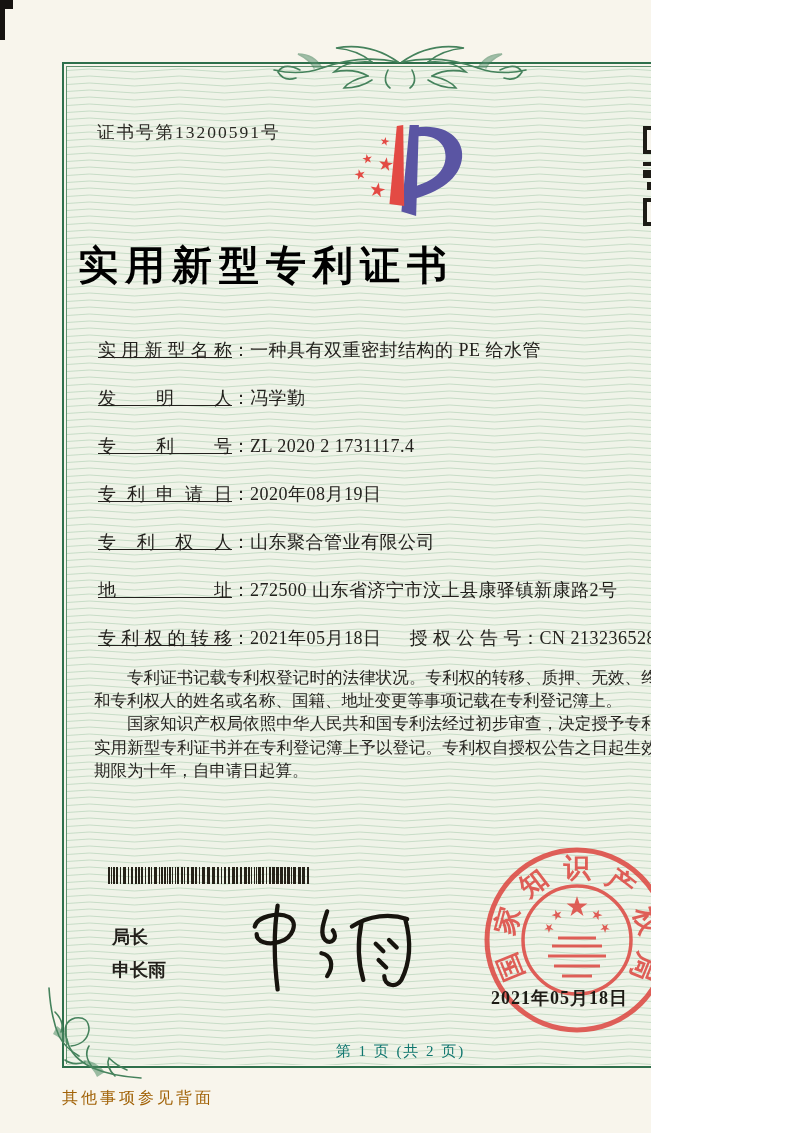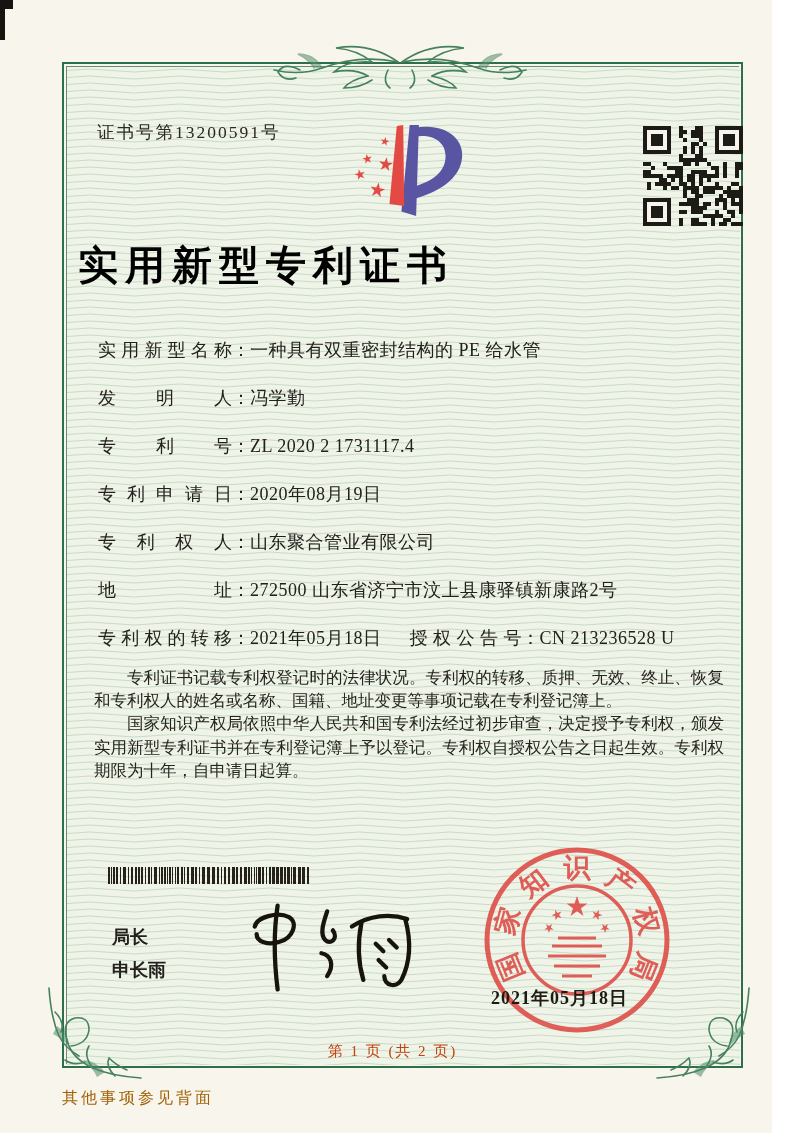--- a/index.html
+++ b/index.html
@@ -1,16 +1,16 @@
 <!DOCTYPE html>
 <html><head>
 <meta charset="utf-8">
 <style>
   html,body{margin:0;padding:0;background:#ffffff;}
-  .page{position:relative;width:772px;height:1133px;background:#f8f5ec;overflow:hidden;
+  .page{position:relative;width:651px;height:1133px;background:#f8f5ec;overflow:hidden;
         font-family:"Liberation Serif","DejaVu Serif",serif;color:#23211d;}
   
   .frame{position:absolute;left:62px;top:62px;width:681px;height:1006px;
          border:2px solid #2e6f4b;box-sizing:border-box;}
   .frame-inner{position:absolute;left:2px;top:2px;right:2px;bottom:2px;
          border:1px solid #61926f;}
   .guilloche{position:absolute;left:3px;top:3px;width:673px;height:998px;}
   
   .art{position:absolute;background:#161310;}
   .a1{left:0;top:0;width:13px;height:9px;}
@@ -24,37 +24,37 @@
   .orn-bl{left:40px;top:982px;width:105px;height:105px;}
   .orn-br{left:653px;top:982px;width:105px;height:105px;}
   
   .cert-no{position:absolute;left:97px;top:120px;font-size:17.5px;letter-spacing:2px;color:#2a2823;}
   .logo{position:absolute;left:336px;top:113px;width:140px;height:115px;}
   .qr{position:absolute;left:643px;top:126px;width:100px;height:100px;}
   .title{position:absolute;left:62px;top:238px;width:681px;text-align:left;
          font-size:40px;font-weight:600;letter-spacing:7px;padding-left:16px;box-sizing:border-box;color:#000000;}
   .fields{position:absolute;left:98px;top:338px;width:620px;}
   .frow{height:48px;display:flex;align-items:flex-start;font-size:18px;line-height:24px;white-space:nowrap;}
-  .flabel{display:inline-block;width:134px;text-align:justify;text-align-last:justify;}
+  .flabel{display:inline-block;width:134px;text-align:justify;text-align-last:justify;text-decoration:underline;}
   .flabel5{display:inline-block;width:112px;text-align:justify;text-align-last:justify;}
   .fcolon{display:inline-block;width:18px;}
   .fvalue{letter-spacing:0.5px;}
   .gsep{display:inline-block;width:28px;}
   .paras{position:absolute;left:94px;top:666px;width:630px;font-size:16.5px;line-height:23.2px;
          text-align:justify;color:#262420;}
   .paras p{margin:0;text-indent:2em;}
   .barcode{position:absolute;left:108px;top:867px;width:202px;height:17px;}
   .sig-title{position:absolute;left:112px;top:925px;font-size:18px;font-weight:700;color:#23211c;
              font-family:"Liberation Sans","DejaVu Sans",sans-serif;}
   .sig-name{position:absolute;left:112px;top:958px;font-size:18px;font-weight:600;color:#23211c;
              font-family:Liberation Sans, sans-serif;}
   .signature{position:absolute;left:235px;top:898px;width:190px;height:100px;}
   .seal{position:absolute;left:472px;top:843px;width:210px;height:200px;}
   .seal-date{position:absolute;left:491px;top:986px;font-size:18px;font-weight:600;letter-spacing:1px;color:#1d1b15;}
-  .page-info{position:absolute;left:52px;top:1042px;width:681px;text-align:center;font-size:15px;color:#c2410c;letter-spacing:2px;}
+  .page-info{position:absolute;left:60px;top:1042px;width:681px;text-align:center;font-size:15px;color:#0f766e;letter-spacing:2px;}
   .back-note{position:absolute;left:62px;top:1088px;width:681px;font-size:16px;color:#a16207;letter-spacing:3px;}
   .hidden-defs{position:absolute;width:0;height:0;overflow:hidden;}
 </style>
 </head>
 <body>
 
 <svg class="hidden-defs" aria-hidden="true">
   <defs>
     <path id="st" d="M0,-1 L0.2245,-0.309 L0.951,-0.309 L0.3633,0.118 L0.5878,0.809 L0,0.382 L-0.5878,0.809 L-0.3633,0.118 L-0.951,-0.309 L-0.2245,-0.309 Z"></path>
     <g id="flTop" fill="none" stroke="#45825c" stroke-width="1.6" stroke-linecap="round">

